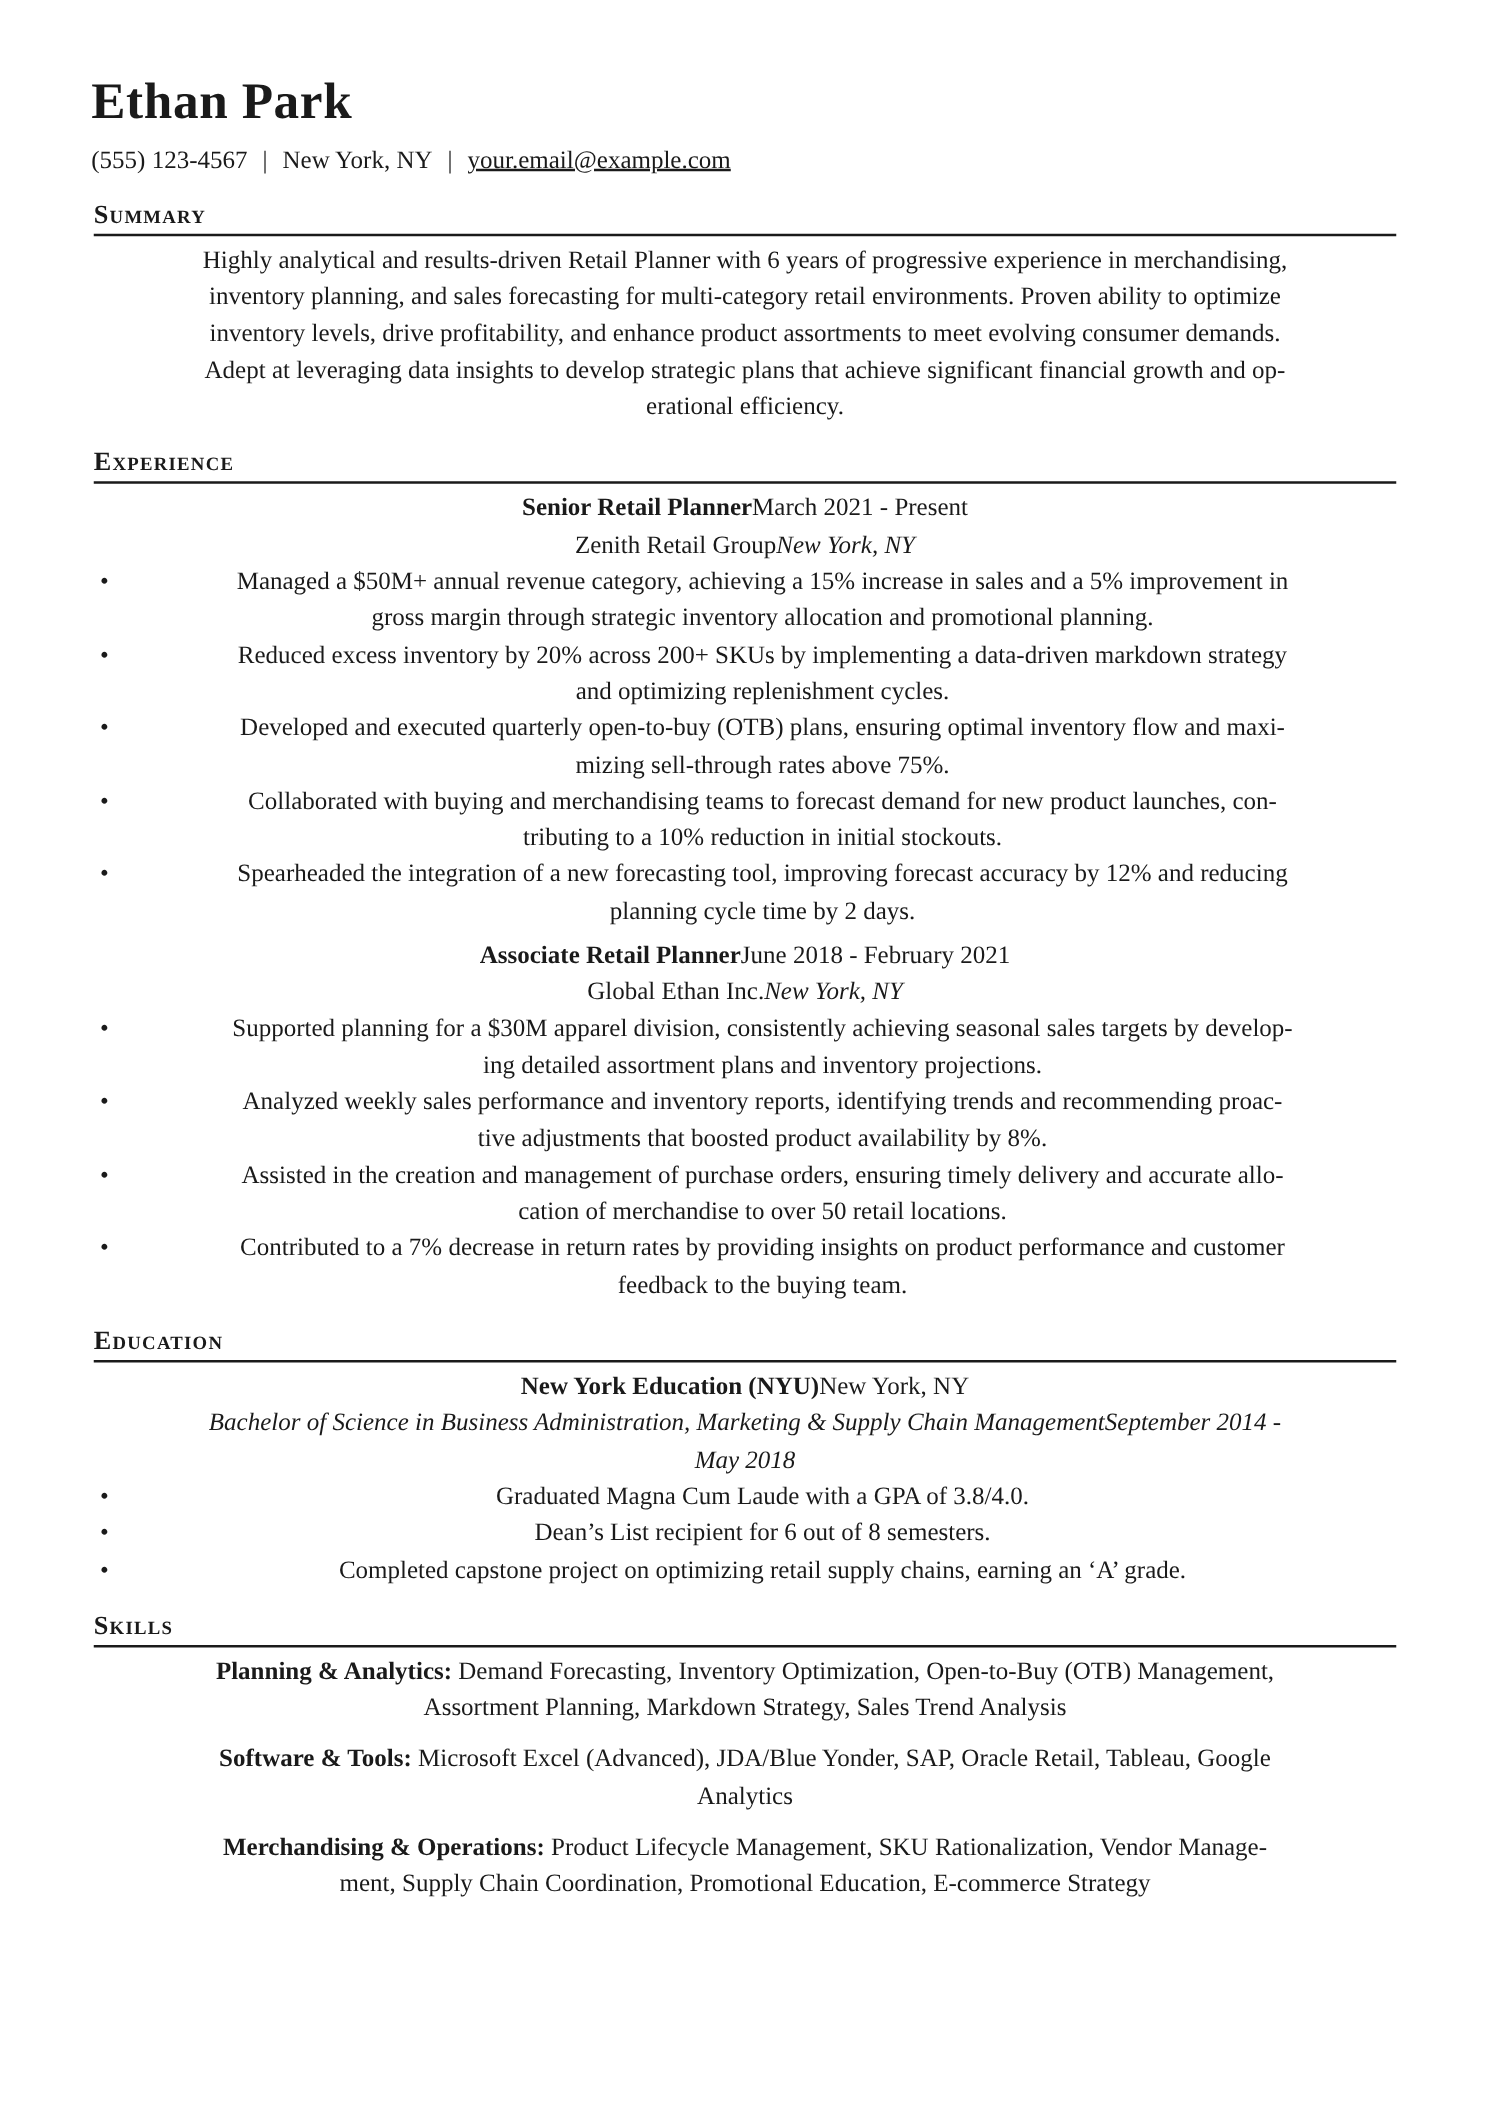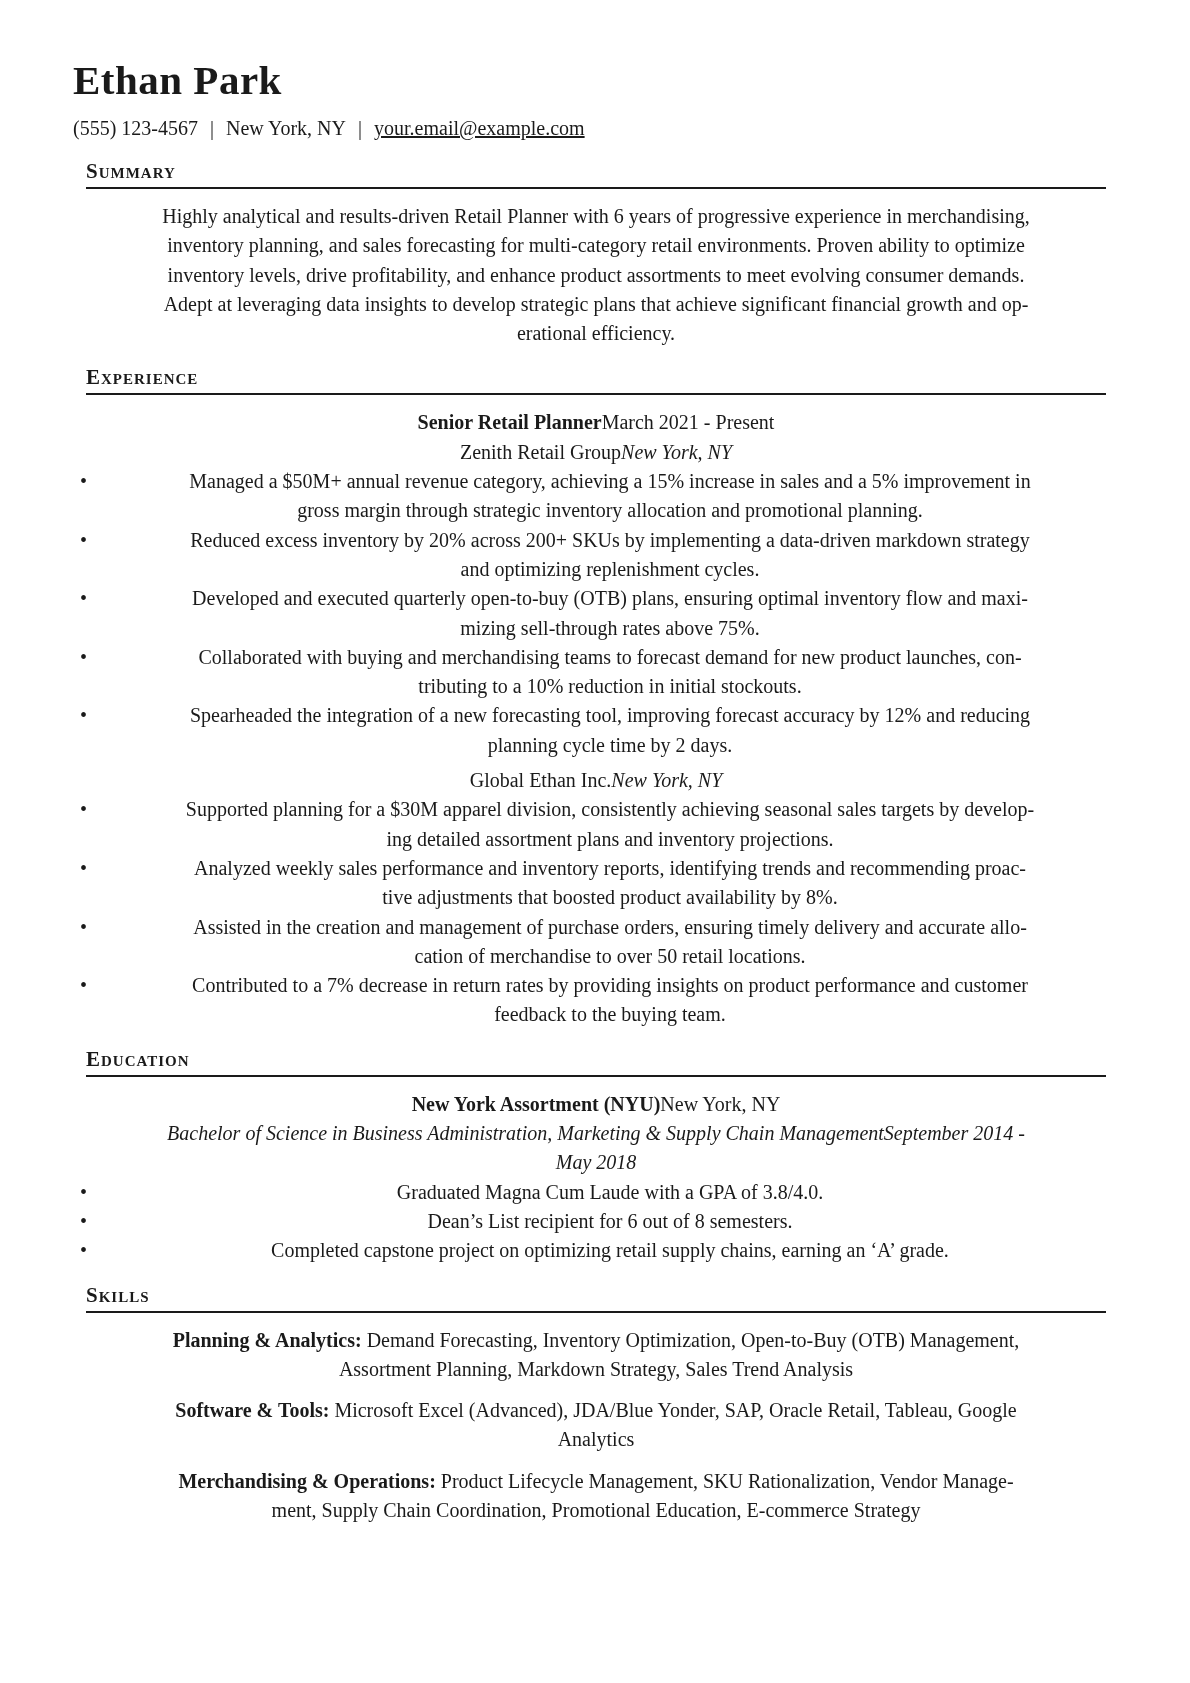--- a/index.html
+++ b/index.html
@@ -12,21 +12,21 @@
   .name {
     font-size: 41px; font-weight: bold; letter-spacing: 0.5px;
     line-height: 48px; margin: 0;
   }
   .contact { font-size: 20px; line-height: 28px; margin-top: 10px; white-space: nowrap; }
   .contact .sep { margin: 0 12px; }
   .contact .email { text-decoration: underline; color: #1a1a1a; cursor: pointer; }
   .section { margin-top: 16px; }
   .sec-head {
     font-size: 21px; font-weight: bold; font-variant: small-caps; letter-spacing: 1px;
-    line-height: 26px; margin: 13px; padding-bottom: 3px;
+    line-height: 26px; margin: 2px; padding-bottom: 3px;
     border-bottom: 2px solid #1a1a1a;
   }
   .para { font-size: 20px; line-height: 29.3px; margin-top: 5px; }
   .line { display: block; white-space: nowrap; text-align: center; }
   .row { display: flex; justify-content: center; font-size: 20px; line-height: 29.3px; white-space: nowrap; }
   .bold { font-weight: bold; }
   .ital { font-style: italic; }
   .entry { margin-top: 6px; }
   .entry.first { margin-top: 5px; }
   ul.bullets { list-style: none; margin: 0; padding: 0; font-size: 20px; line-height: 29.3px; }
@@ -92,20 +92,24 @@
         <li>
             <span class="dot">•</span>
             <span class="line">Spearheaded the integration of a new forecasting tool, improving forecast accuracy by 12% and reducing</span>
             <span class="line">planning cycle time by 2 days.</span>
           </li>
       </ul>
     </div>
 
     <div class="entry">
       <div class="row">
+        <span class="bold">Associate Retail Planner</span>
+        <span>June 2018 - February 2021</span>
+      </div>
+      <div class="row">
         <span>Global Ethan Inc.</span>
         <span class="ital">New York, NY</span>
       </div>
       <ul class="bullets">
         <li>
             <span class="dot">•</span>
             <span class="line">Supported planning for a $30M apparel division, consistently achieving seasonal sales targets by develop-</span>
             <span class="line">ing detailed assortment plans and inventory projections.</span>
           </li>
         <li>
@@ -124,21 +128,21 @@
             <span class="line">feedback to the buying team.</span>
           </li>
       </ul>
     </div>
   </div>
 
   <div class="section">
     <h2 class="sec-head">Education</h2>
     <div class="entry first">
       <div class="row">
-        <span class="bold">New York Assortment (NYU)</span>
+        <span class="bold">New York Education (NYU)</span>
         <span>New York, NY</span>
       </div>
       <div class="row ital">
         <span>Bachelor of Science in Business Administration, Marketing &amp; Supply Chain Management</span>
         <span>September 2014 -</span>
       </div>
       <div class="row ital">
         <span>May 2018</span>
       </div>
       <ul class="bullets">

